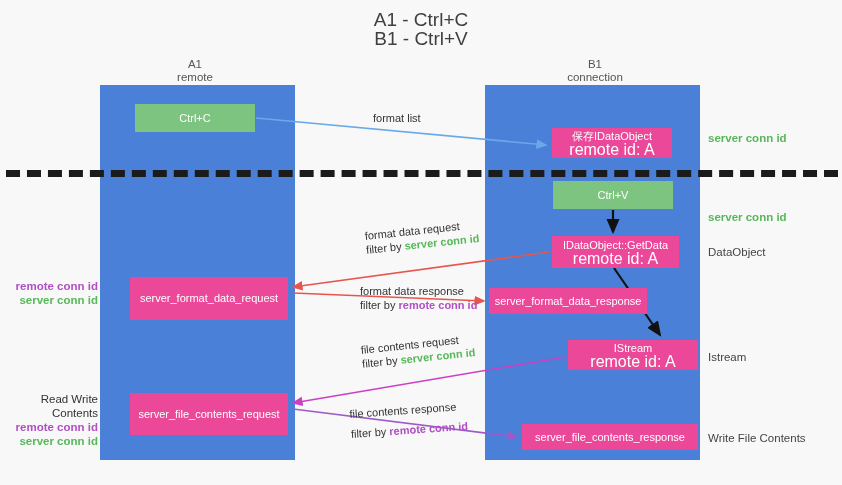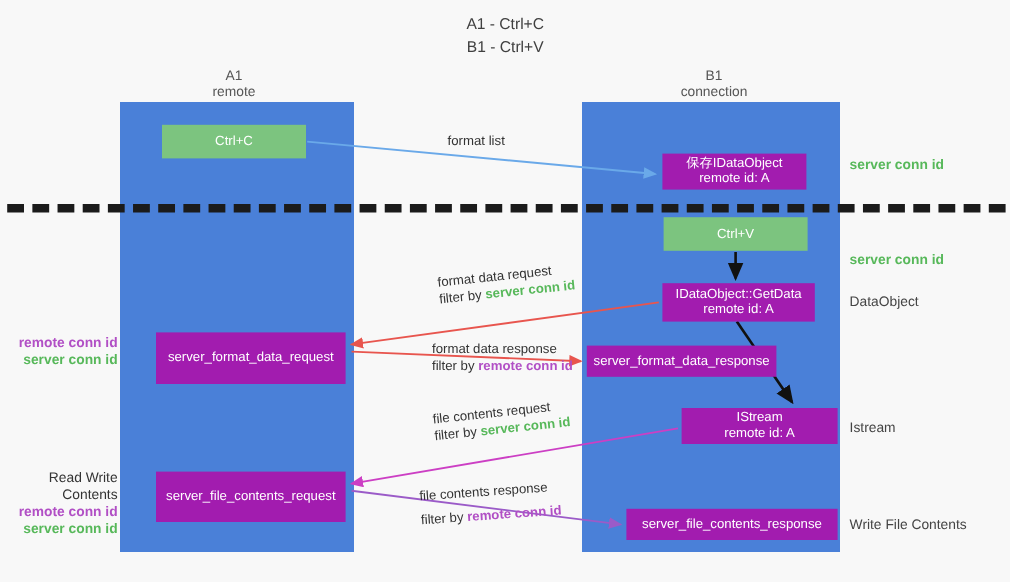--- a/index.html
+++ b/index.html
@@ -15,21 +15,21 @@
     font-family: "Liberation Sans", sans-serif;
     overflow: hidden;
   }
   .abs { position: absolute; }
 
   
   #title {
     left: 0; top: 10px;
     width: 842px;
     text-align: center;
-    font-size: 13px;
+    font-size: 19px;
     line-height: 19px;
     color: #404040;
     white-space: pre;
   }
 
   
   .col-header {
     text-align: center;
     font-size: 11.5px;
     line-height: 13px;
@@ -59,22 +59,22 @@
     flex-direction: column;
     align-items: center;
     justify-content: center;
     color: #ffffff;
     font-size: 11px;
     line-height: 13px;
     text-align: center;
     padding: 2px 6px;
   }
   .node.green  { background: #7cc47f; }
-  .node.orange { background: #a21caf; }
-  .node .l2 { font-size: 11px; }
+  .node.orange { background: #ec4899; }
+  .node .l2 { font-size: 16px; }
 
   #n-ctrlc   { left: 135px; top: 104px; width: 120px; height: 28px; }
   #n-idata   { left: 552px; top: 128px; width: 120px; height: 30px; }
   #n-ctrlv   { left: 553px; top: 181px; width: 120px; height: 28px; }
   #n-getdata { left: 552px; top: 236px; width: 127px; height: 32px; }
   #n-fdreq   { left: 130px; top: 277px; width: 158px; height: 43px; }
   #n-fdresp  { left: 489px; top: 288px; width: 158px; height: 26px; }
   #n-istream { left: 568px; top: 340px; width: 130px; height: 30px; }
   #n-fcreq   { left: 130px; top: 393px; width: 158px; height: 42px; }
   #n-fcresp  { left: 522px; top: 424px; width: 176px; height: 26px; }

